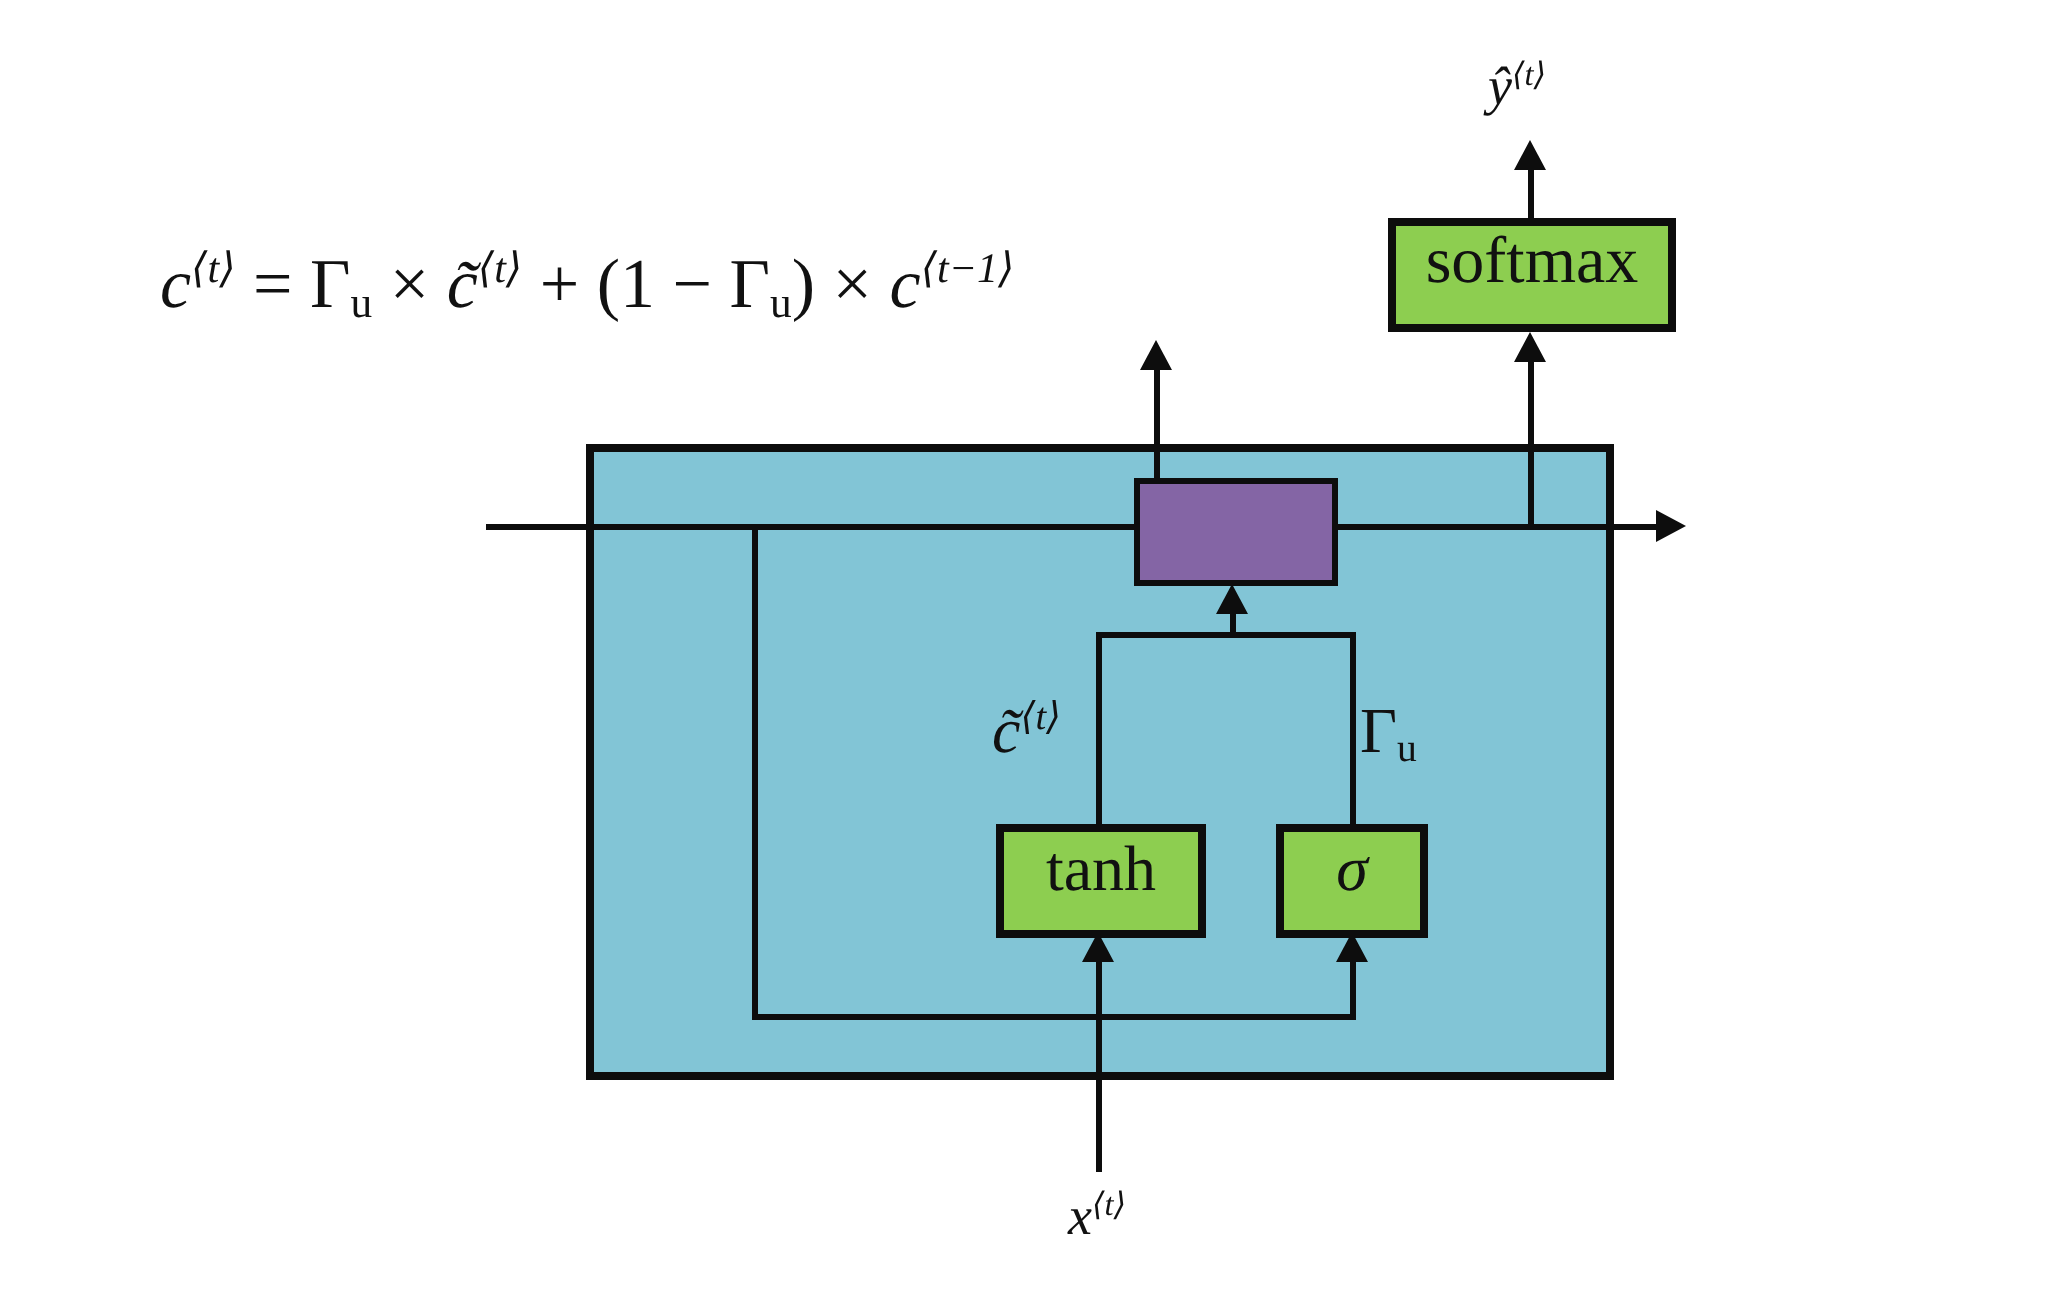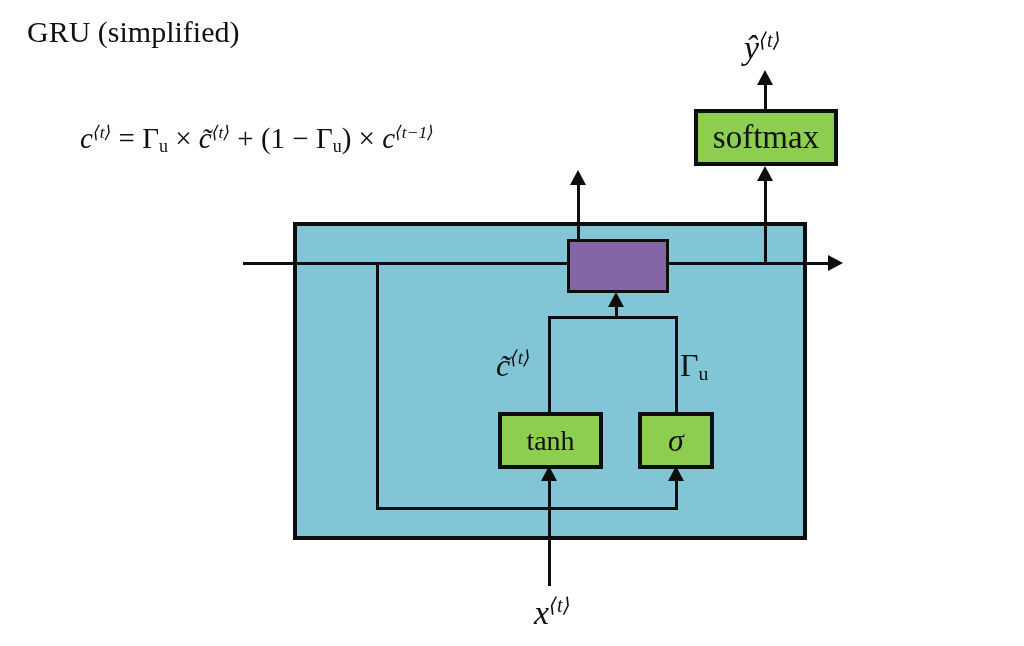--- a/index.html
+++ b/index.html
@@ -19,39 +19,38 @@
     background:var(--cell-fill,#82C5D6);border:4px solid #0d0d0d;z-index:1;
   }
   
   .line{background:#0d0d0d;z-index:2;}
   
   .ah-up{width:0;height:0;border-left:8px solid transparent;border-right:8px solid transparent;
          border-bottom:15px solid #0d0d0d;z-index:2;}
   .ah-right{width:0;height:0;border-top:8px solid transparent;border-bottom:8px solid transparent;
          border-left:15px solid #0d0d0d;z-index:2;}
   
-  .node{box-sizing:border-box;z-index:3;display:flex;align-items:center;justify-content:center;}
+  .node{box-sizing:border-box;z-index:3;display:flex;justify-content:center;}
   .purple{left:567px;top:239px;width:102px;height:54px;background:var(--box-purple,#8465A5);
           border:3px solid #0d0d0d;}
   .green{background:var(--box-green,#8DCE50);border:4px solid #0d0d0d;}
   .softmax{left:694px;top:109px;width:144px;height:57px;font-size:33px;}
-  .tanh{left:498px;top:412px;width:105px;height:57px;font-size:28px;}
+  .tanh{left:498px;top:412px;width:105px;height:57px;font-size:32px;}
   .sigma{left:638px;top:412px;width:76px;height:57px;font-size:32px;font-style:italic;}
   
-  .lbl{z-index:4;font-size:34px;line-height:1.15;}
+  .lbl{z-index:4;font-size:27px;line-height:1.15;}
   .title{left:27px;top:15px;font-size:30px;font-style:normal;z-index:4;}
-  .formula{left:80px;top:122px;font-size:29px;z-index:4;}
+  .formula{left:80px;top:122px;font-size:35px;z-index:4;}
   .small-lbl{font-size:32px;}
 </style>
 </head>
 <body>
 
 <div id="stage">
 
-  <div class="abs title">GRU (simplified)</div>
 
   <div class="abs formula math">
     <span class="part math">c</span><span class="part sup">⟨t⟩</span><span class="part upright"> = </span><span class="part upright">Γ</span><span class="part sub">u</span><span class="part upright"> × </span><span class="part math">c̃</span><span class="part sup">⟨t⟩</span><span class="part upright"> + (1 − </span><span class="part upright">Γ</span><span class="part sub">u</span><span class="part upright">) × </span><span class="part math">c</span><span class="part sup">⟨t−1⟩</span>
   </div>
 
   <div class="abs cell"></div>
 
   <div class="abs line" style="left:243px;top:262px;width:587px;height:3px;"></div>
   <div class="abs ah-right" style="left:828px;top:255px;"></div>
 

